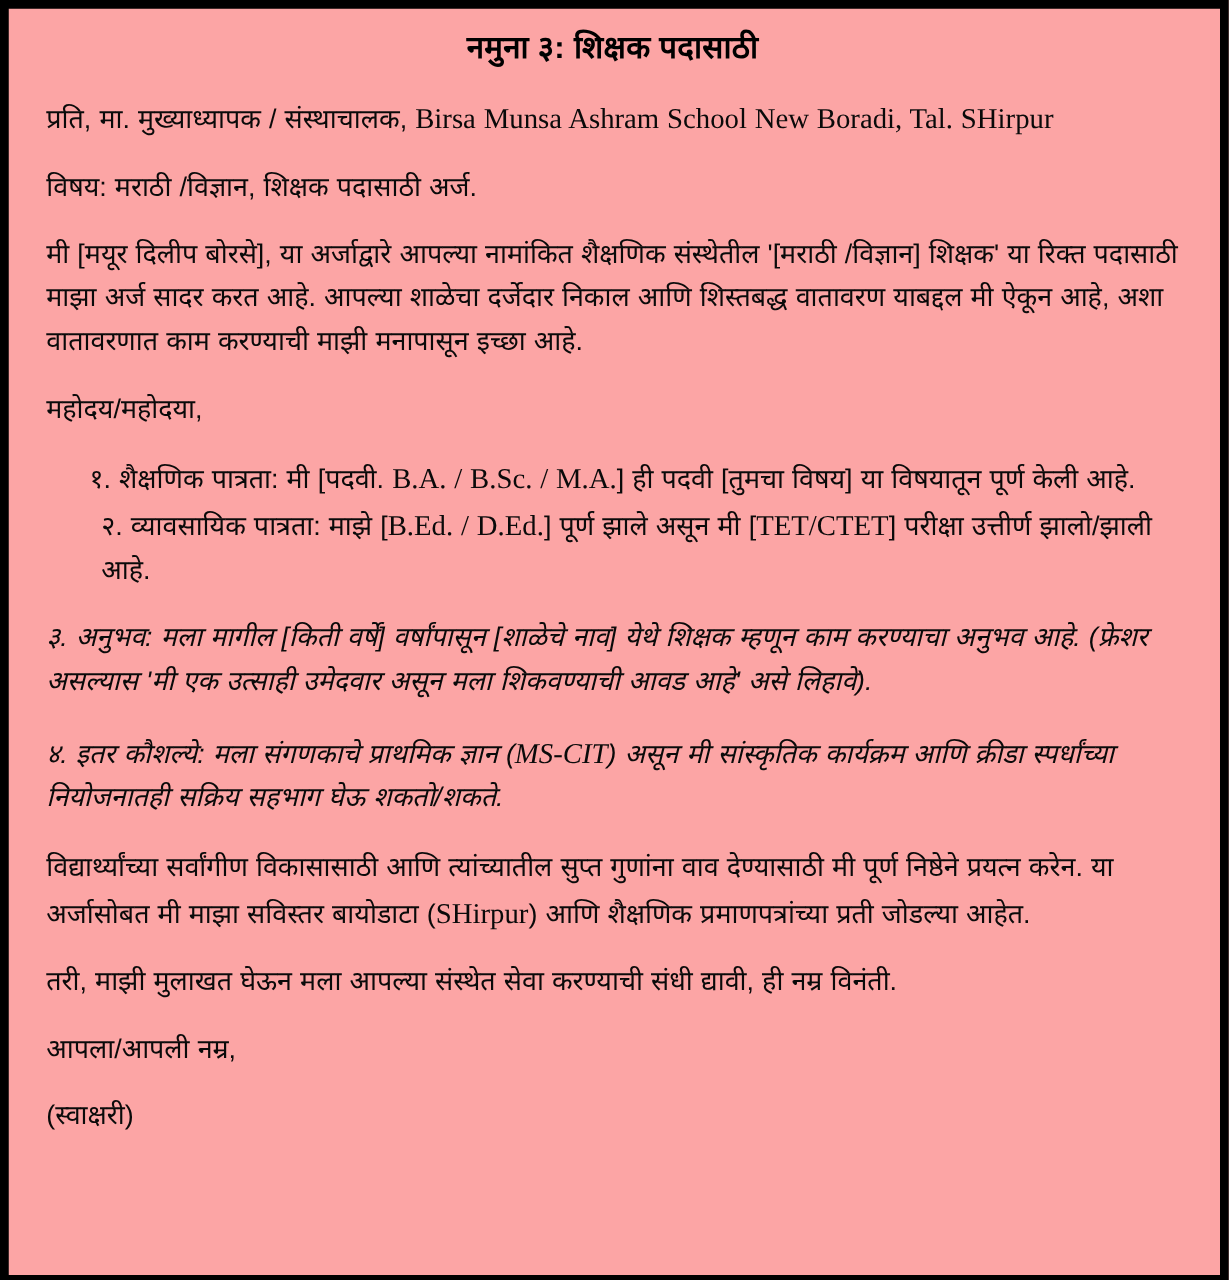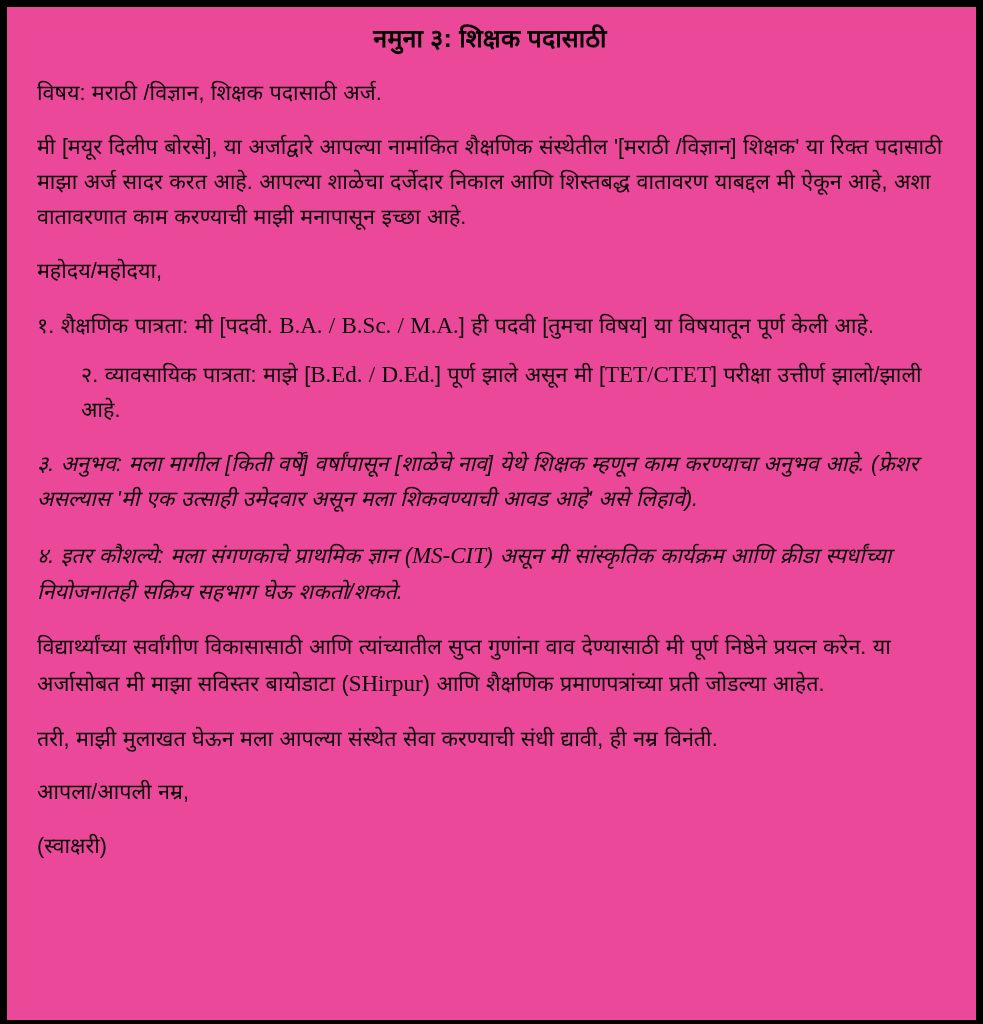--- a/index.html
+++ b/index.html
@@ -19,21 +19,21 @@
     position: absolute;
     left: 0;
     top: 0;
     width: 983px;
     height: 1024px;
     box-sizing: border-box;
     border-top: 7px solid #000000;
     border-left: 7px solid #000000;
     border-right: 7px solid #000000;
     border-bottom: 4px solid #000000;
-    background: #ec4899;
+    background: #fca5a5;
   }
 
   #page-body {
     position: absolute;
     left: 0;
     top: 0;
     right: 0;
     bottom: 0;
     padding: 8px 33px 0px 30px;
     box-sizing: border-box;
@@ -56,21 +56,22 @@
     font-family: "Liberation Sans", "DejaVu Sans", sans-serif;
     font-size: 21.5px;
     line-height: 1.62;
     color: #0a0a0a;
     margin: 0 0 19px 0;
     text-align: left;
     word-spacing: 0.5px;
   }
 
   .block.list-item {
-    margin-bottom: 11px;
+    margin-bottom: 1px;
+    text-align: center;
   }
 
   .block.list-last {
     margin-bottom: 19px;
     margin-left: 44px;
   }
 
   .block.gap-after {
     margin-bottom: 21px;
     font-style: italic;
@@ -87,20 +88,21 @@
   }
 </style>
 </head>
 <body>
 
 <div id="document-frame">
   <div id="page-body">
 
     <h1 class="doc-title">नमुना ३: शिक्षक पदासाठी</h1>
 
+    <p class="block"><span>प्रति, मा. मुख्याध्यापक / संस्थाचालक, </span><span class="latin">Birsa Munsa Ashram School New Boradi, Tal. SHirpur</span></p>
 
     <p class="block">विषय: मराठी /विज्ञान, शिक्षक पदासाठी अर्ज.</p>
 
     <p class="block">मी [मयूर दिलीप बोरसे], या अर्जाद्वारे आपल्या नामांकित शैक्षणिक संस्थेतील '[मराठी /विज्ञान] शिक्षक' या रिक्त पदासाठी माझा अर्ज सादर करत आहे. आपल्या शाळेचा दर्जेदार निकाल आणि शिस्तबद्ध वातावरण याबद्दल मी ऐकून आहे, अशा वातावरणात काम करण्याची माझी मनापासून इच्छा आहे.</p>
 
     <p class="block">महोदय/महोदया,</p>
 
 
     <p class="block list-item"><span>१. शैक्षणिक पात्रता: मी [पदवी. </span><span class="latin">B.A. / B.Sc. / M.A.</span><span>] ही पदवी [तुमचा विषय] या विषयातून पूर्ण केली आहे.</span></p>
 

